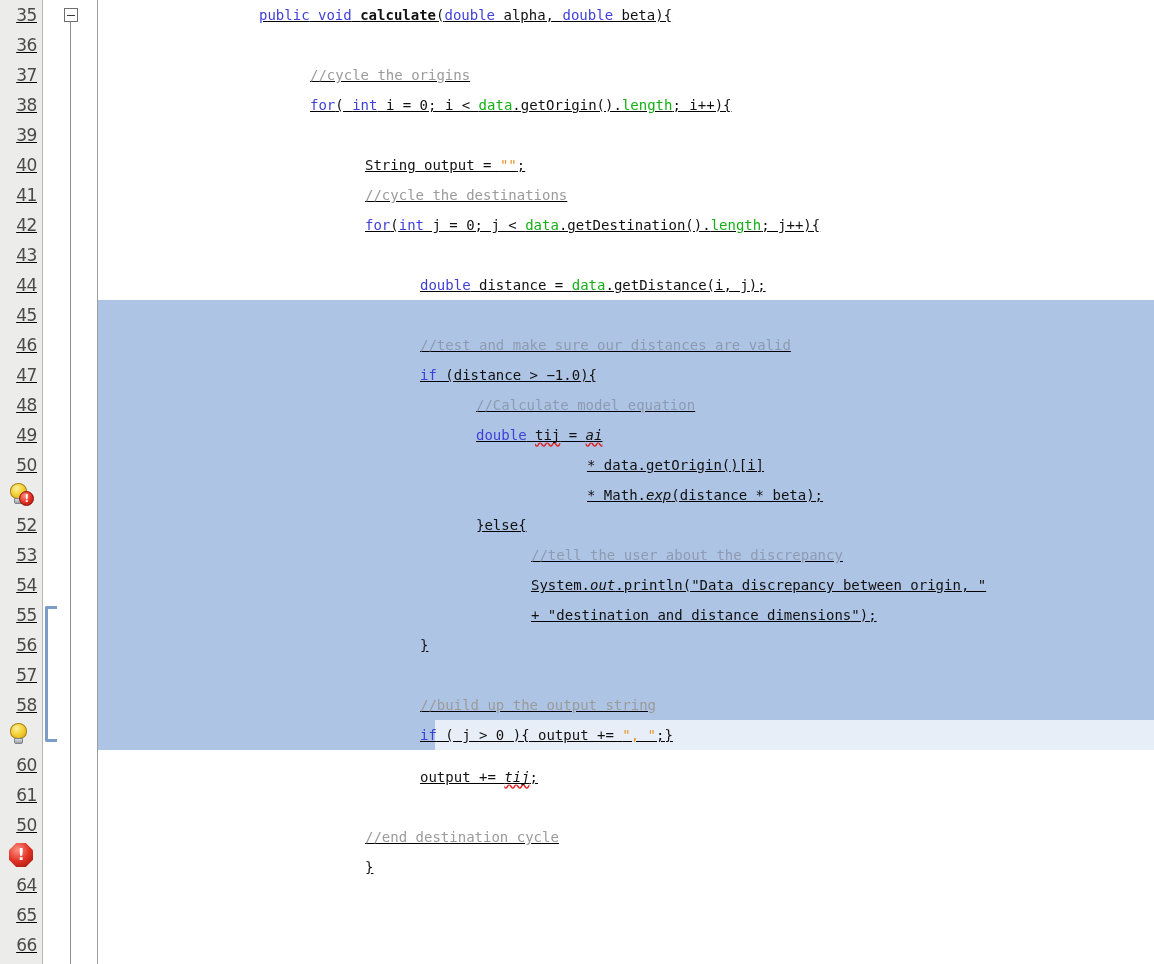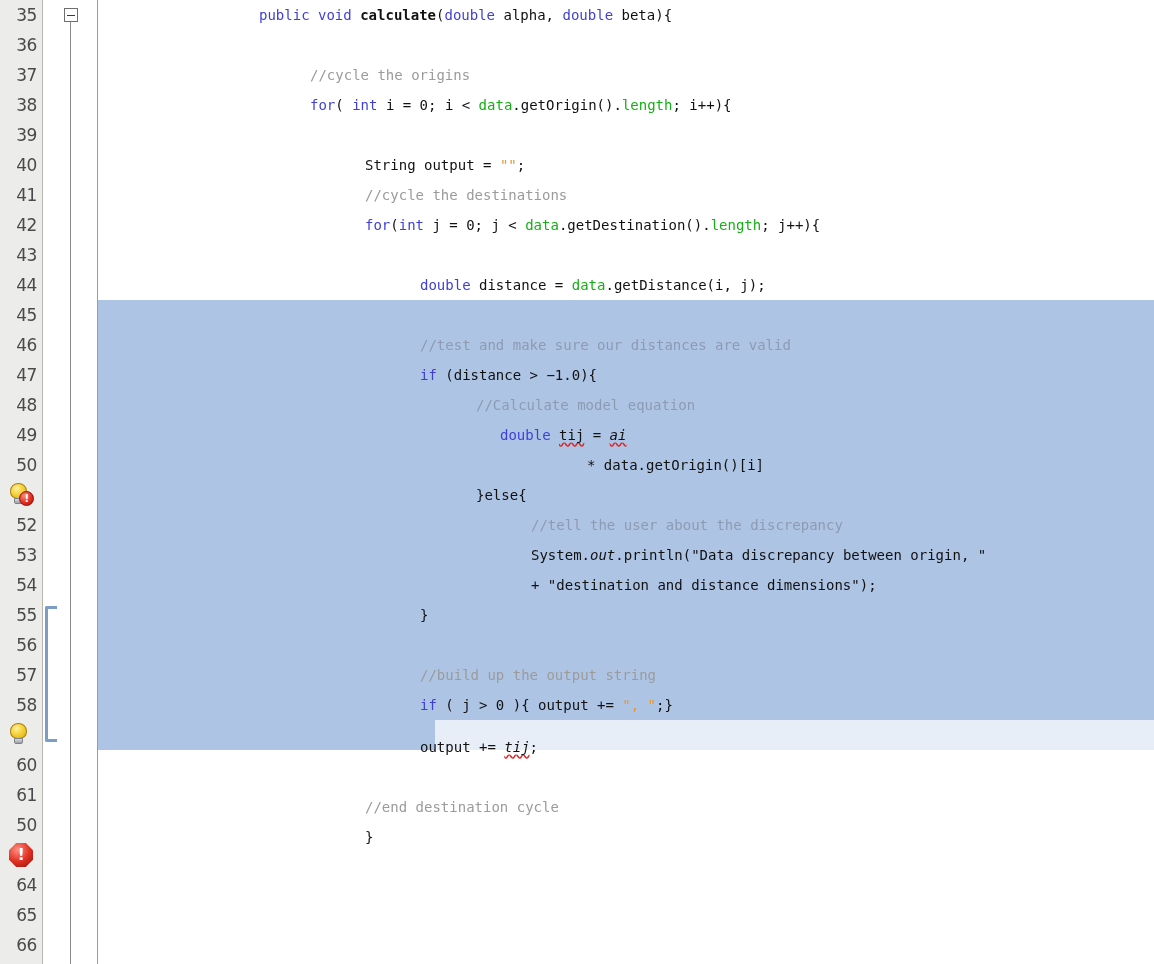--- a/index.html
+++ b/index.html
@@ -7,20 +7,21 @@
     width:1154px; height:964px;
     background:#ffffff;
     font-family:"DejaVu Sans Mono", monospace;
     overflow:hidden;
   }
   #editor {
     position:relative;
     width:1154px; height:964px;
     display:flex;
     background:#14532d;
+    text-decoration:underline;
   }
 
   
   .gutter {
     width:43px;
     min-width:43px;
     background:#ececea;
     border-right:1px solid #b7b7b0;
     position:relative;
     overflow:hidden;
@@ -261,22 +262,23 @@
       <div class="cline" style="padding-left: 0px;"></div>
       <div class="cline" style="padding-left: 267px;"><span class="plain">String</span><span class="plain"> output = </span><span class="str">""</span><span class="plain">;</span></div>
       <div class="cline" style="padding-left: 267px;"><span class="cmt">//cycle the destinations</span></div>
       <div class="cline" style="padding-left: 267px;"><span class="kw">for</span><span class="plain">(</span><span class="kw">int</span><span class="plain"> j = 0; j &lt; </span><span class="fld">data</span><span class="plain">.getDestination().</span><span class="fld">length</span><span class="plain">; j++){</span></div>
       <div class="cline" style="padding-left: 0px;"></div>
       <div class="cline" style="padding-left: 322px;"><span class="kw">double</span><span class="plain"> distance = </span><span class="fld">data</span><span class="plain">.getDistance(i, j);</span></div>
       <div class="cline" style="padding-left: 0px;"></div>
       <div class="cline" style="padding-left: 322px;"><span class="cmt-sel">//test and make sure our distances are valid</span></div>
       <div class="cline" style="padding-left: 322px;"><span class="kw">if</span><span class="plain"> (distance &gt; −1.0){</span></div>
       <div class="cline" style="padding-left: 378px;"><span class="cmt-sel">//Calculate model equation</span></div>
-      <div class="cline" style="padding-left: 378px; margin-left: 24px;"><span class="kw">double</span><span class="plain"> </span><span class="squig">tij</span><span class="plain"> = </span><span class="stat squig">ai</span></div>
+      <div class="cline" style="padding-left: 378px;"><span class="kw">double</span><span class="plain"> </span><span class="squig">tij</span><span class="plain"> = </span><span class="stat squig">ai</span></div>
       <div class="cline" style="padding-left: 489px;"><span class="plain">* data.getOrigin()[i]</span></div>
+      <div class="cline" style="padding-left: 489px;"><span class="plain">* Math.</span><span class="stat">exp</span><span class="plain">(distance * beta);</span></div>
       <div class="cline" style="padding-left: 378px;"><span class="plain">}else{</span></div>
       <div class="cline" style="padding-left: 433px;"><span class="cmt-sel">//tell the user about the discrepancy</span></div>
       <div class="cline" style="padding-left: 433px;"><span class="plain">System.</span><span class="stat">out</span><span class="plain">.println("Data discrepancy between origin, "</span></div>
       <div class="cline" style="padding-left: 433px;"><span class="plain">+ "destination and distance dimensions");</span></div>
       <div class="cline" style="padding-left: 322px;"><span class="plain">}</span></div>
       <div class="cline" style="padding-left: 0px;"></div>
       <div class="cline" style="padding-left: 322px;"><span class="cmt">//build up the output string</span></div>
       <div class="cline" style="padding-left: 322px;"><span class="kw">if</span><span class="plain"> ( j &gt; 0 ){ output += </span><span class="str">", "</span><span class="plain">;}</span></div>
       <div class="cline" style="padding-left: 322px; margin-top: 12px;"><span class="plain">output += </span><span class="stat squig">tij</span><span class="plain">;</span></div>
       <div class="cline" style="padding-left: 0px;"></div>

